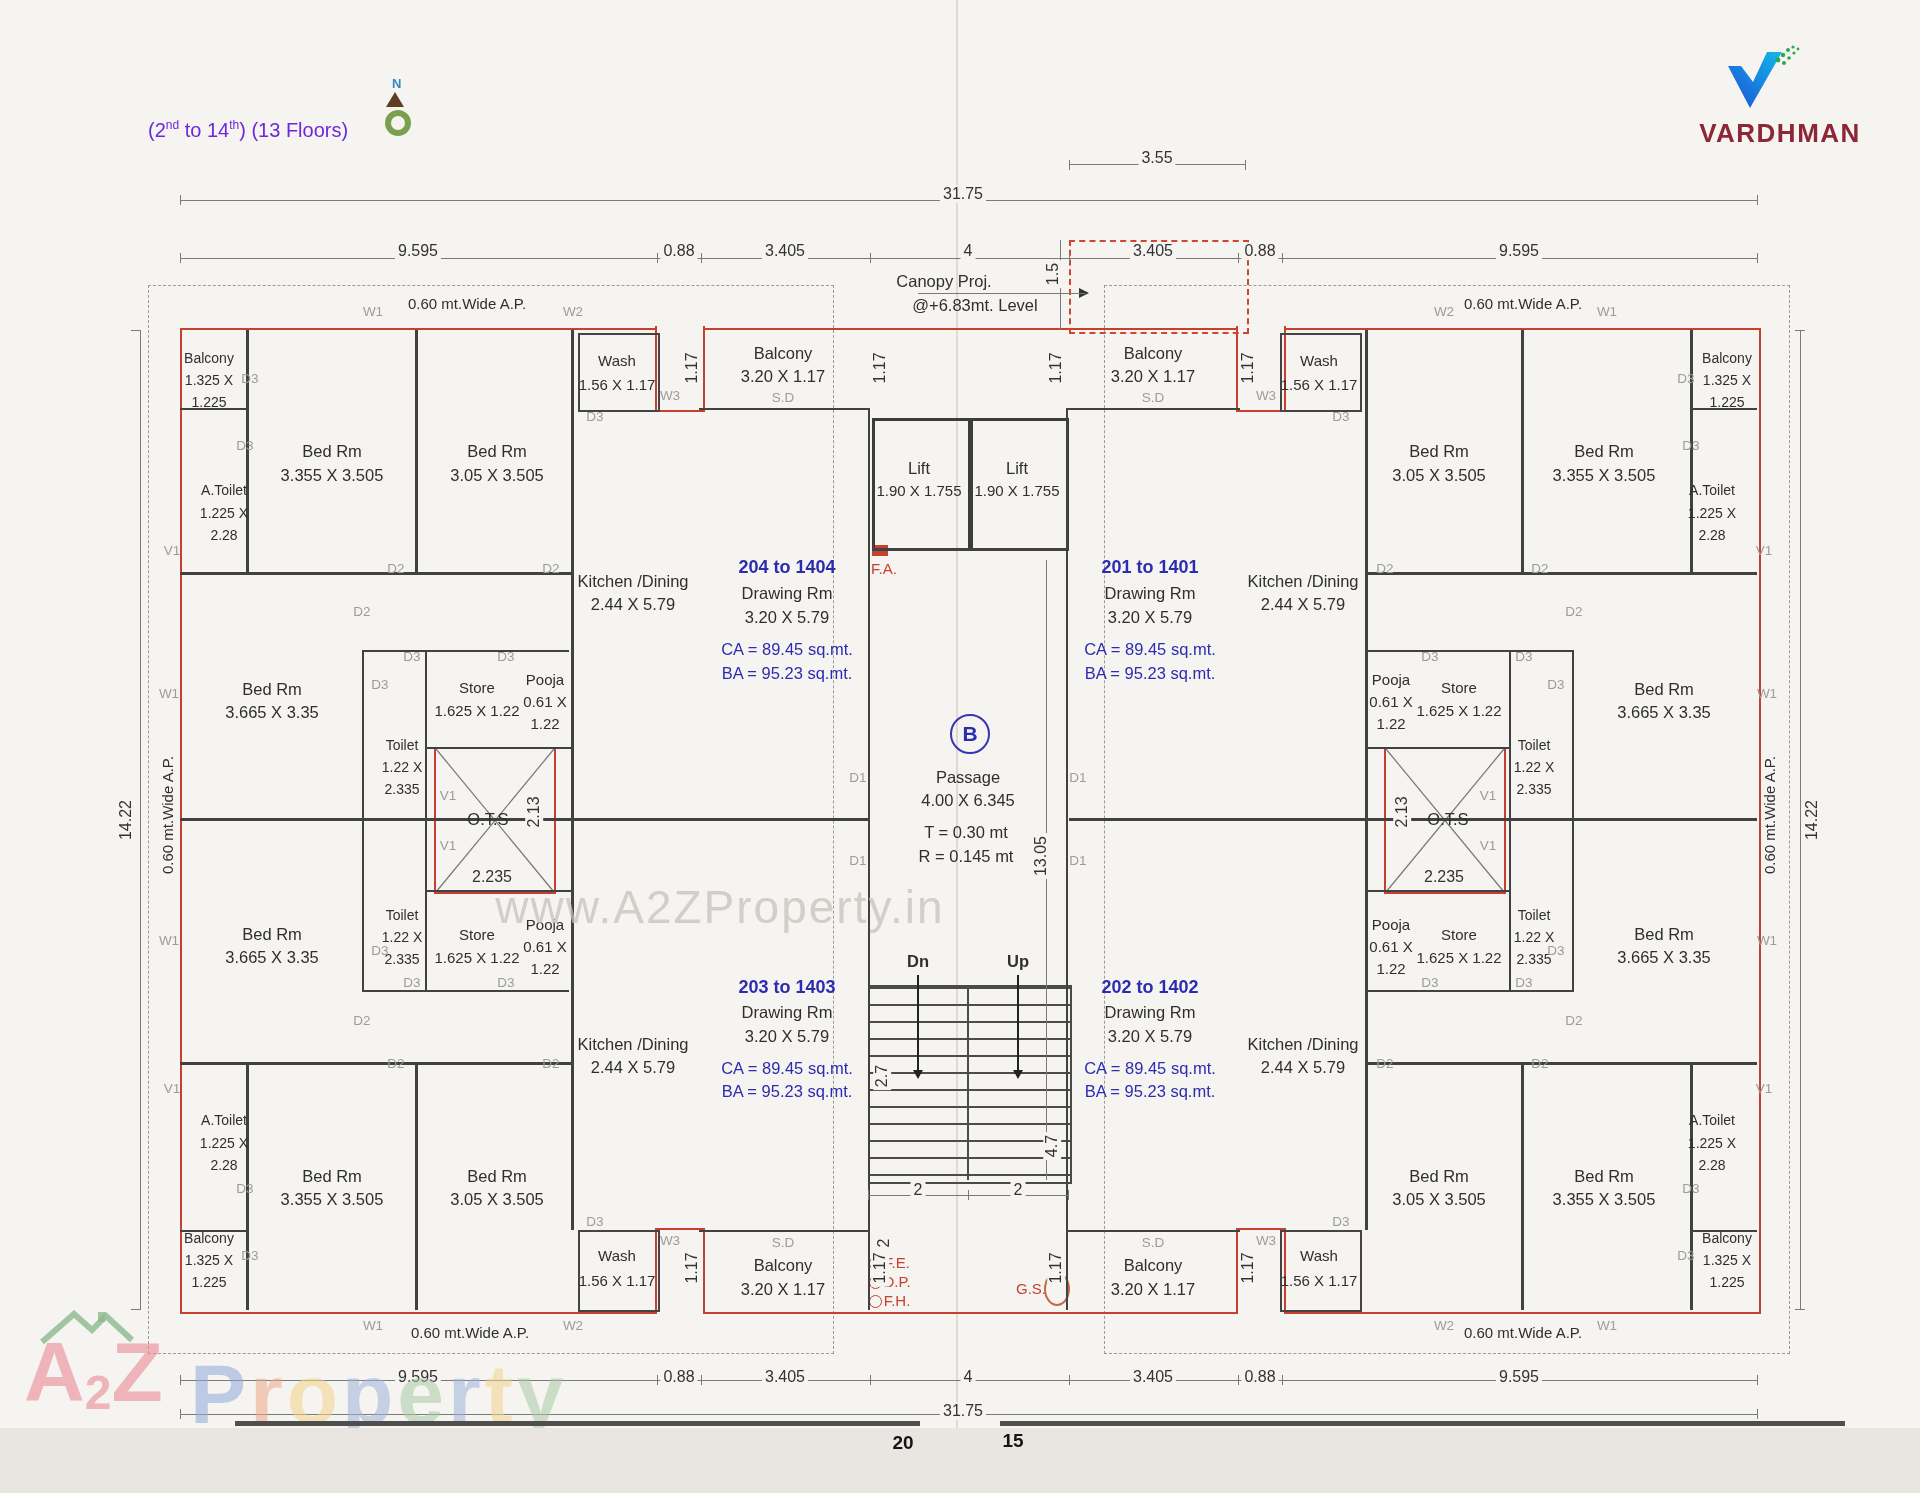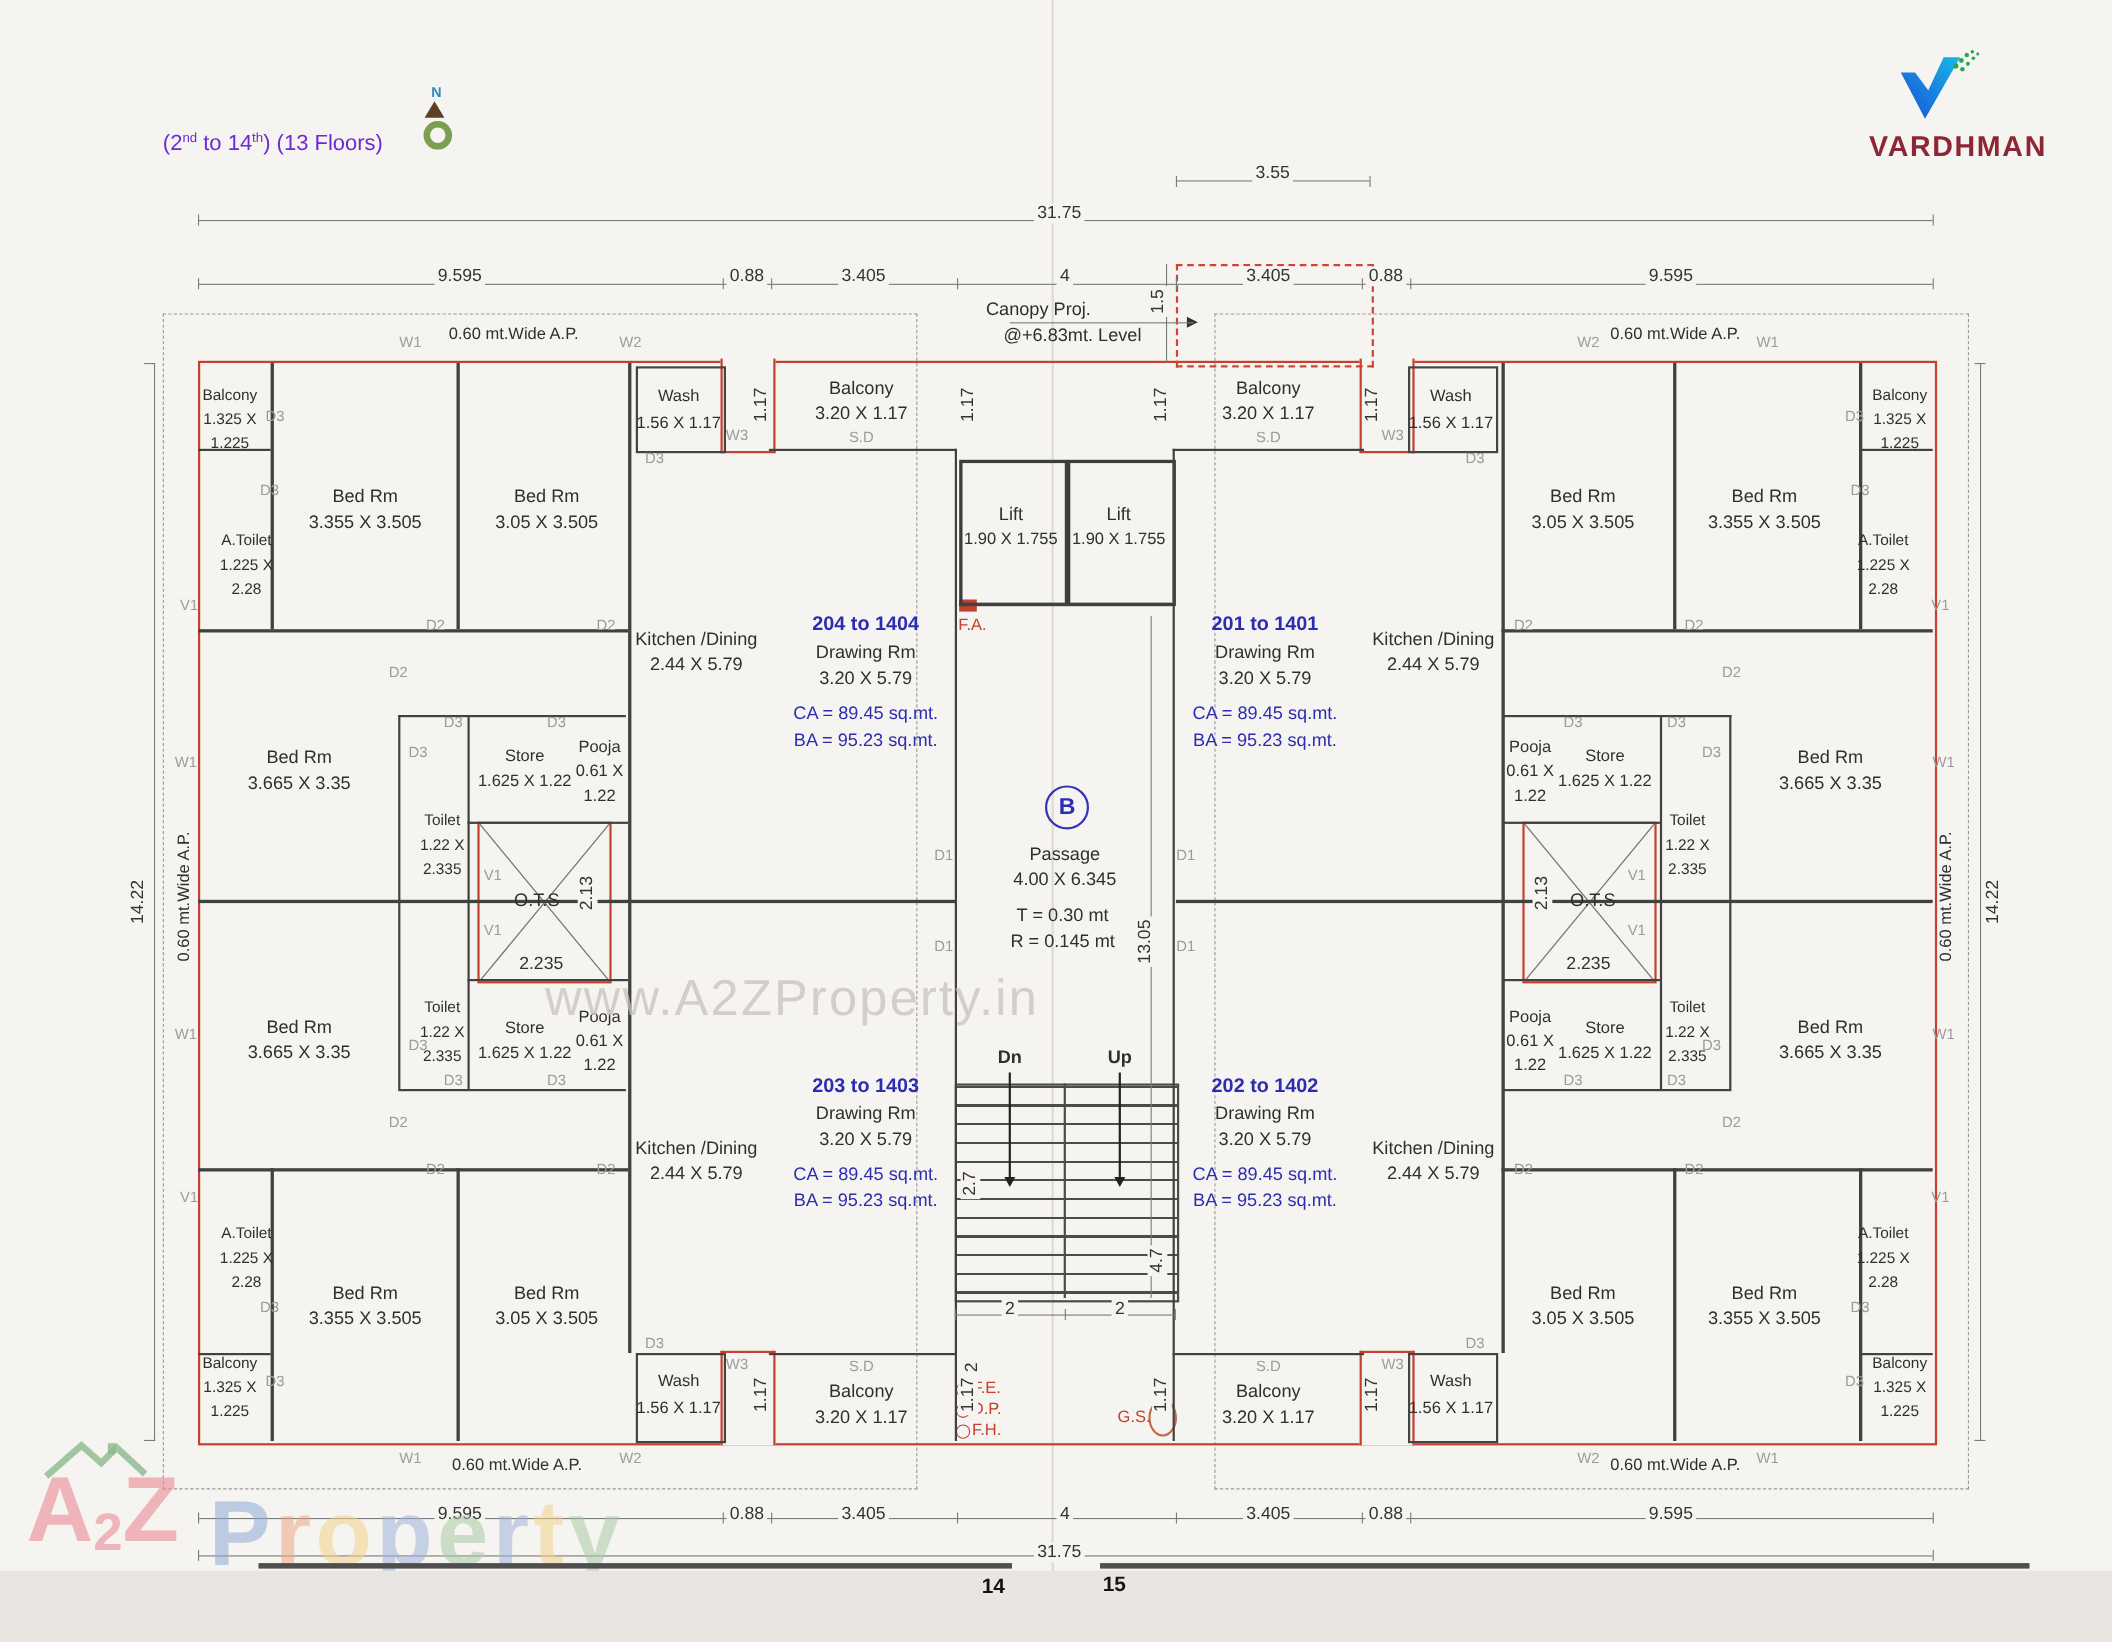--- a/index.html
+++ b/index.html
@@ -477,15 +477,15 @@
     <polyline points="2,36 34,8 52,24 66,10 92,34" fill="none" stroke="rgba(140,185,140,.8)" stroke-width="6"></polyline>
     <rect x="58" y="6" width="7" height="10" fill="rgba(140,185,140,.8)"></rect>
   </svg>
   <div id="wm-prop">
     <span>P</span><span>r</span><span>o</span><span>p</span><span>e</span><span>r</span><span>t</span><span>y</span>
   </div>
 
   <div class="botstrip"></div>
   <div class="bar" style="left:235px;width:685px;"></div>
   <div class="bar" style="left:1000px;width:845px;"></div>
-  <div class="pageno" style="left:903px;top:1443px;">14</div>
+  <div class="pageno" style="left:903px;top:1443px;">20</div>
   <div class="pageno" style="left:1013px;top:1441px;">15</div>
 </div>
 
 </body></html>

